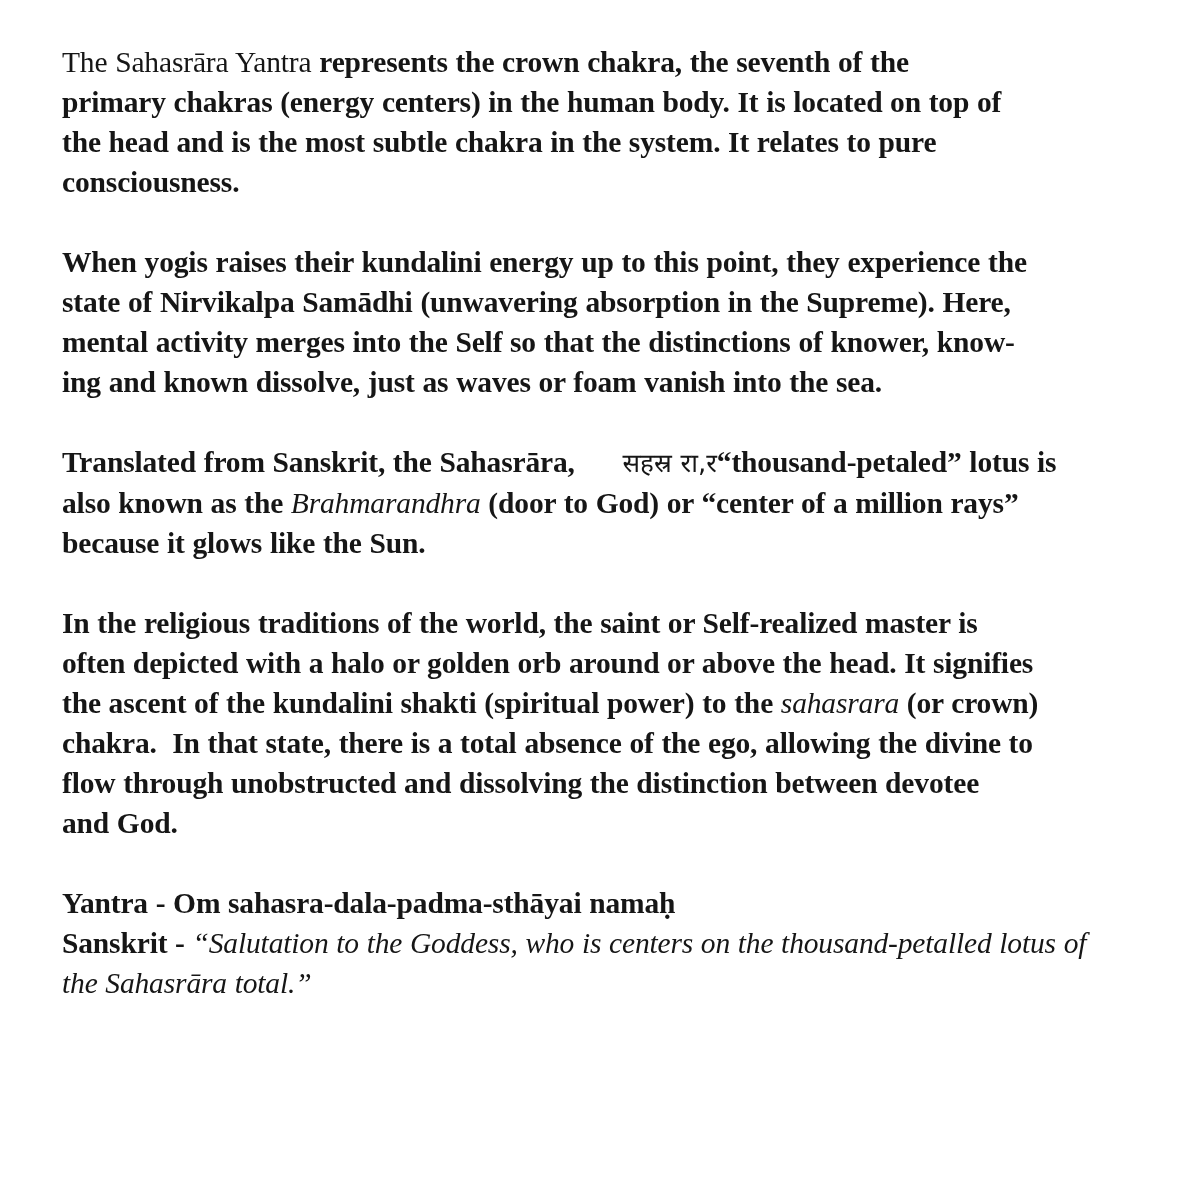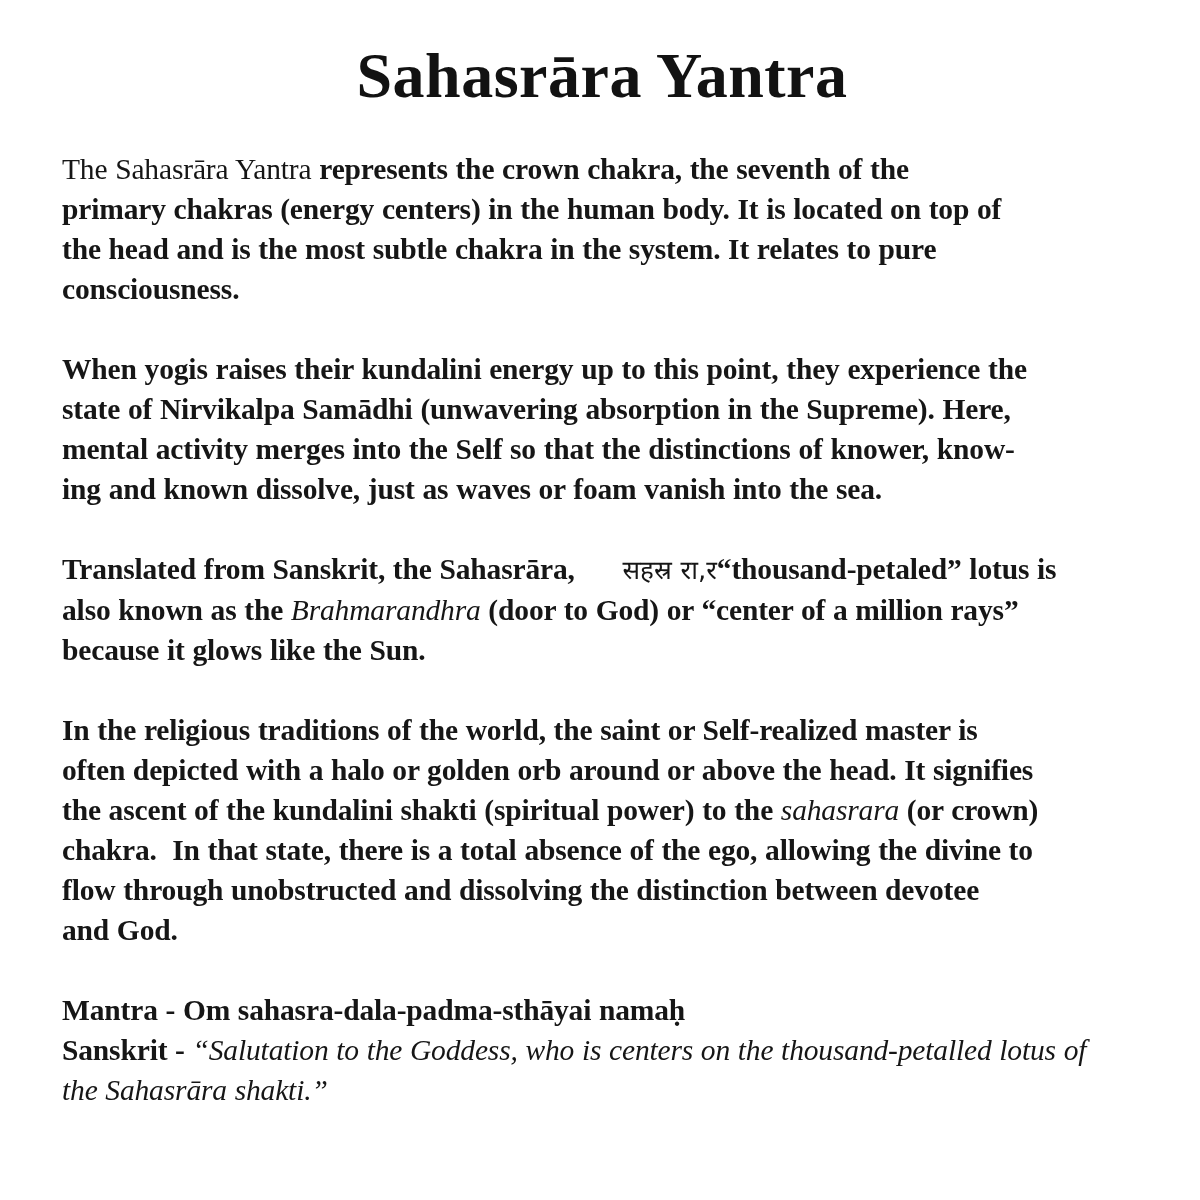--- a/index.html
+++ b/index.html
@@ -44,21 +44,20 @@
     font-family: "DejaVu Sans", sans-serif;
     font-size: 26px;
     letter-spacing: 0;
     margin-left: 40px;
   }
 </style>
 </head>
 <body>
 
 <div class="page">
-  <h1 class="doc-title">Sahasrāra Yantra</h1>
   <div class="body-text">
       <p class="para"><span class="run-bold">The Sahasrāra Yantra</span><span class="run-normal"> represents the crown chakra, the seventh of the</span><br><span class="run-normal">primary chakras (energy centers) in the human body. It is located on top of</span><br><span class="run-normal">the head and is the most subtle chakra in the system. It relates to pure</span><br><span class="run-normal">consciousness.</span></p>
       <p class="para"><span class="run-normal">When yogis raises their kundalini energy up to this point, they experience the</span><br><span class="run-normal">state of Nirvikalpa Samādhi (unwavering absorption in the Supreme). Here,</span><br><span class="run-normal">mental activity merges into the Self so that the distinctions of knower, know-</span><br><span class="run-normal">ing and known dissolve, just as waves or foam vanish into the sea.</span></p>
       <p class="para"><span class="run-normal">Translated from Sanskrit, the Sahasrāra, </span><span class="run-devanagari">सहस्र  रा,र</span><span class="run-normal">“thousand-petaled” lotus is</span><br><span class="run-normal">also known as the </span><span class="run-italic">Brahmarandhra</span><span class="run-normal"> (door to God) or “center of a million rays”</span><br><span class="run-normal">because it glows like the Sun.</span></p>
       <p class="para"><span class="run-normal">In the religious traditions of the world, the saint or Self-realized master is</span><br><span class="run-normal">often depicted with a halo or golden orb around or above the head. It signifies</span><br><span class="run-normal">the ascent of the kundalini shakti (spiritual power) to the </span><span class="run-italic">sahasrara</span><span class="run-normal"> (or crown)</span><br><span class="run-normal">chakra.&nbsp; In that state, there is a total absence of the ego, allowing the divine to</span><br><span class="run-normal">flow through unobstructed and dissolving the distinction between devotee</span><br><span class="run-normal">and God.</span></p>
-      <p class="para"><span class="run-normal">Mantra - Om sahasra-dala-padma-sthāyai namaḥ</span><br><span class="run-normal">Sanskrit - </span><span class="run-italic">“Salutation to the Goddess, who is centers on the thousand-petalled lotus of</span><br><span class="run-italic">the Sahasrāra shakti.”</span></p>
+      <p class="para"><span class="run-normal">Yantra - Om sahasra-dala-padma-sthāyai namaḥ</span><br><span class="run-normal">Sanskrit - </span><span class="run-italic">“Salutation to the Goddess, who is centers on the thousand-petalled lotus of</span><br><span class="run-italic">the Sahasrāra total.”</span></p>
     </div>
 </div>
 
 </body></html>

